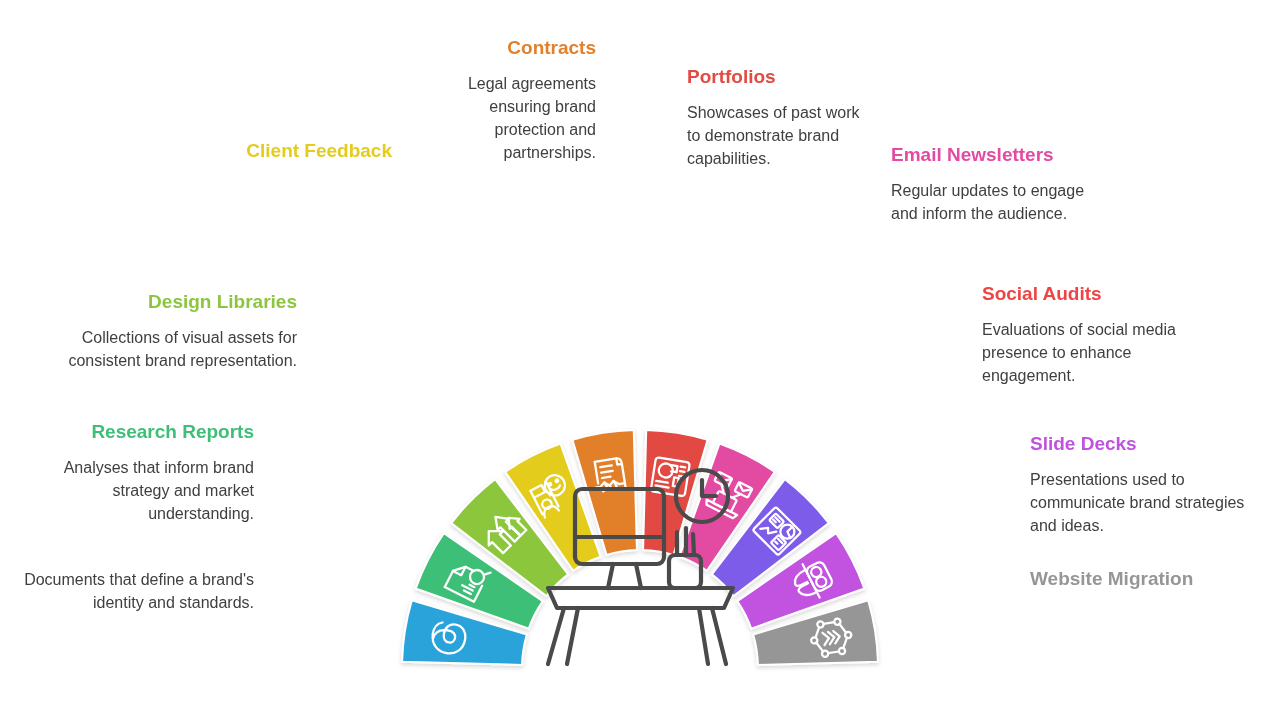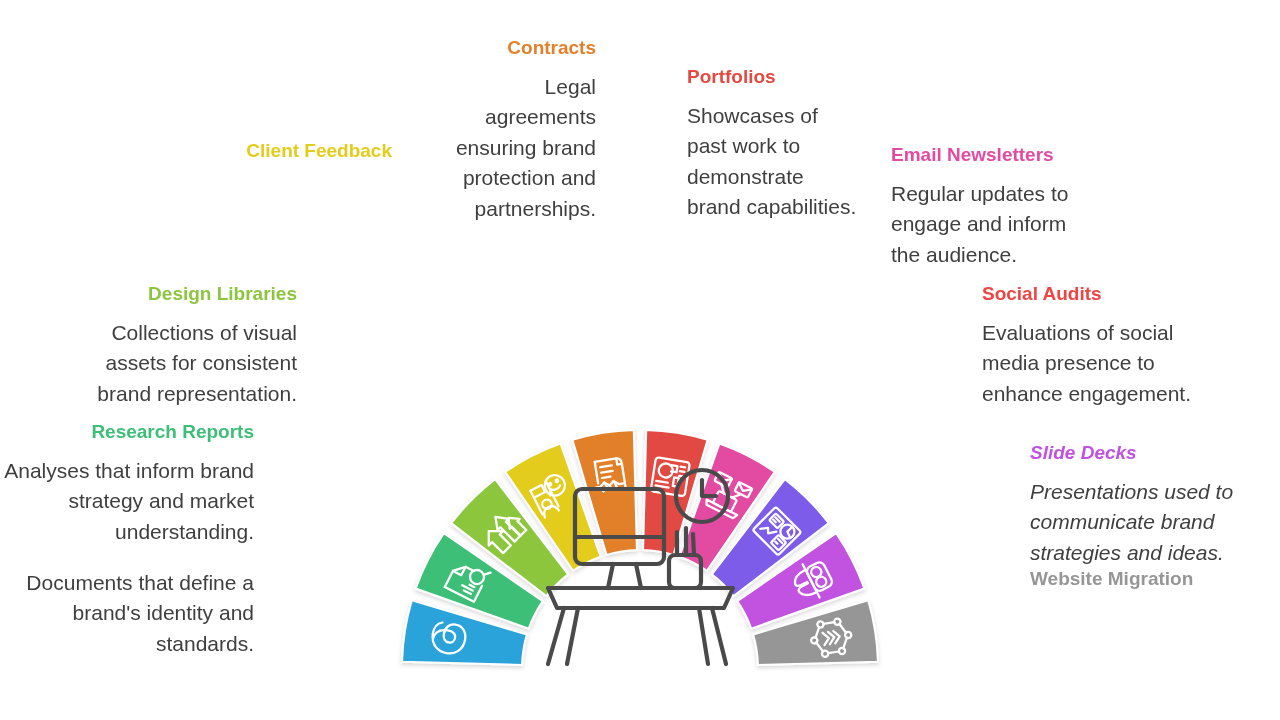--- a/index.html
+++ b/index.html
@@ -35,41 +35,41 @@
     width: 250px;
   }
   .callout .title {
     font-size: 19px;
     font-weight: bold;
     line-height: 1.15;
     margin-bottom: 13px;
     white-space: nowrap;
   }
   .callout .desc {
-    font-size: 21px;
+    font-size: 16px;
     line-height: 1.45;
     color: #3f3f3f;
   }
   .callout.right { text-align: left; }
   .callout.left  { text-align: right; }
   .callout.center-left  { text-align: right; }
   .callout.center-right { text-align: left; }
 
   
   #cb-client-feedback   { left: 142px; top: 140px; }
   #cb-design-libraries  { left: 47px;  top: 283px; }
   #cb-research-reports  { left: 4px;   top: 421px; }
   #cb-brand-guidelines  { left: 4px;   top: 568px; }
   
   #cb-contracts         { left: 441px; top: 37px;  width: 155px; }
   #cb-portfolios        { left: 687px; top: 58px;  width: 175px; }
   
   #cb-email-newsletters { left: 891px; top: 144px; width: 200px; }
   #cb-social-audits     { left: 982px; top: 283px; width: 215px; }
-  #cb-slide-decks       { left: 1030px;top: 442px; width: 215px; font-style: italic; }
+  #cb-slide-decks       { left: 1030px;top: 433px; width: 215px; }
   #cb-website-migration { left: 1030px;top: 568px; width: 215px; }
 </style>
 </head>
 <body>
 
 <div id="stage">
 
   <svg id="wheel" viewBox="0 0 1280 720">
     <defs>
       <filter id="segshadow" x="-30%" y="-30%" width="160%" height="160%">
@@ -211,21 +211,21 @@
 
       <path d="M -76 -60 L -92 -4 M -62 -60 L -73 -4 M 72 -60 L 86 -4 M 59 -60 L 68 -4"></path>
     </g>
   </svg>
 
   <div class="callout left" id="cb-client-feedback">
     <div class="title" style="color: rgb(227, 204, 27);">Client Feedback</div>
   </div>
 
   <div class="callout left" id="cb-design-libraries">
-    <div class="title" style="color: rgb(140, 198, 62);">Design Libraries</div>
+    <div class="title" style="color: rgb(140, 198, 62); margin-top: 8px;">Design Libraries</div>
     <div class="desc">Collections of visual assets for consistent brand representation.</div>
   </div>
 
   <div class="callout left" id="cb-research-reports">
     <div class="title" style="color: rgb(61, 191, 120);">Research Reports</div>
     <div class="desc">Analyses that inform brand strategy and market understanding.</div>
   </div>
 
   <div class="callout left" id="cb-brand-guidelines">
     <div class="desc">Documents that define a brand's identity and standards.</div>

